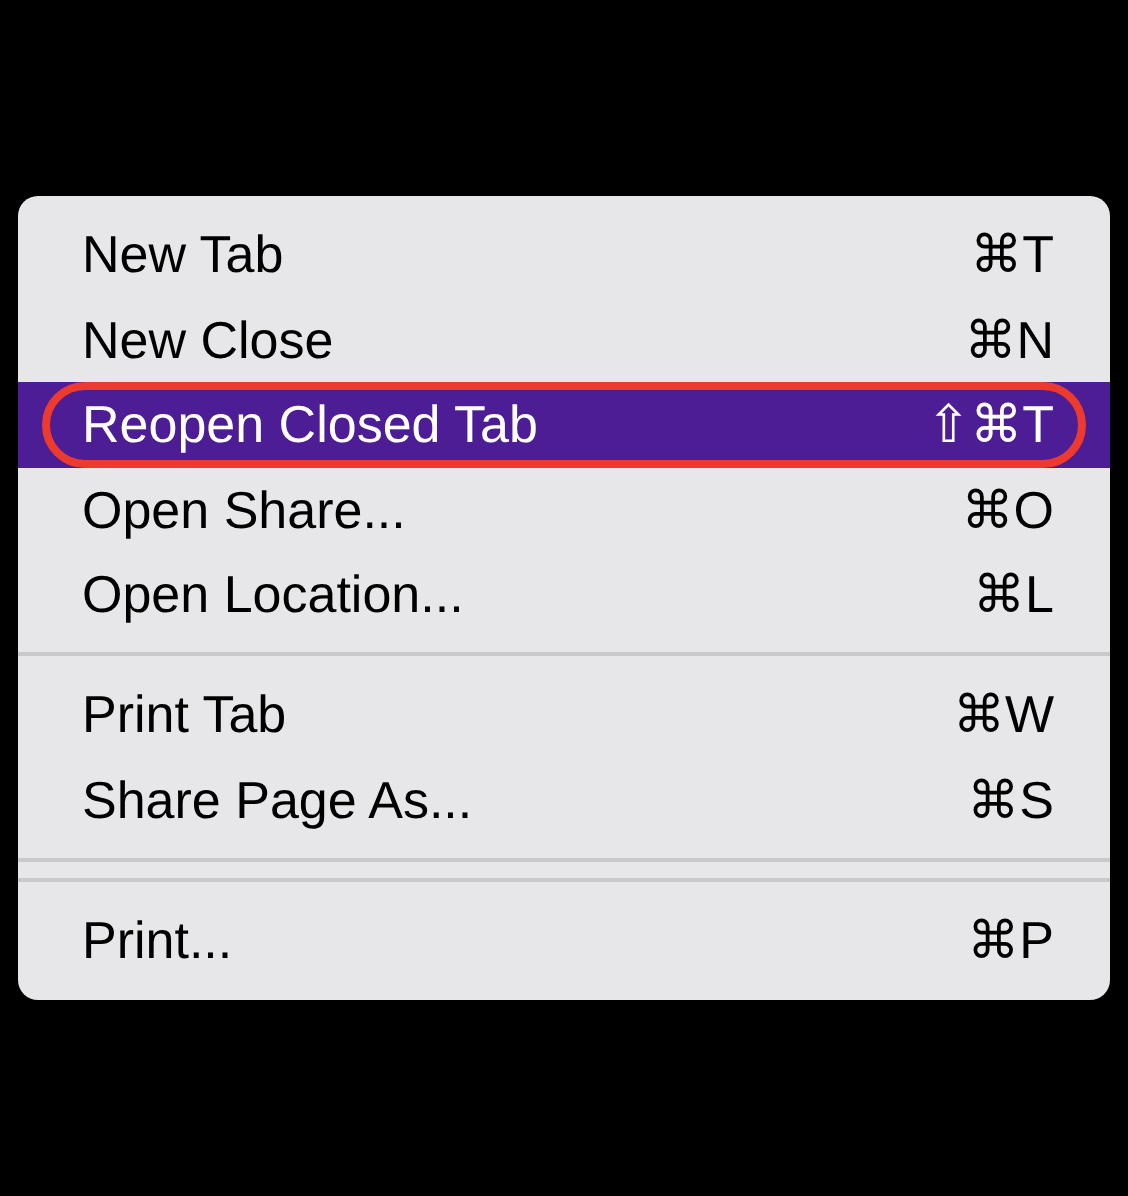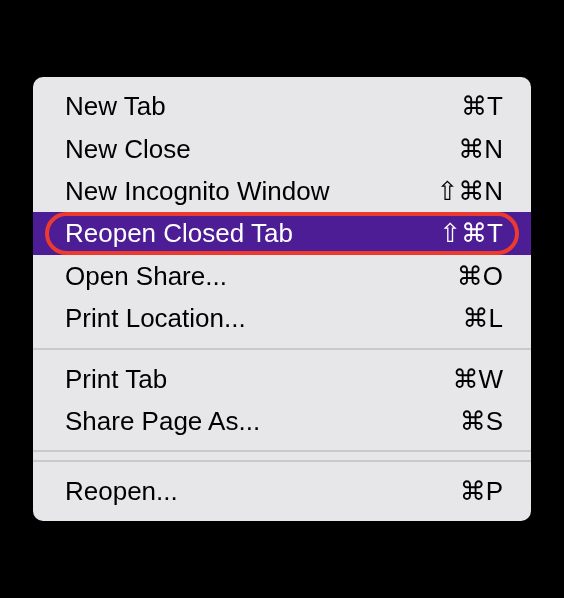--- a/index.html
+++ b/index.html
@@ -10,21 +10,21 @@
     body {
       width: 564px;
       height: 598px;
       background: #000;
       font-family: -apple-system, BlinkMacSystemFont, "Helvetica Neue", Arial, sans-serif;
       display: flex;
       align-items: center;
       justify-content: center;
     }
     .menu {
-      width: 498px;
+      width: 546px;
       background: #e7e7e9;
       border-radius: 10px;
       padding: 8px 0;
       box-shadow: 0 10px 40px rgba(0,0,0,0.5), 0 0 0 1px rgba(0,0,0,0.1);
     }
     .menu-item {
       display: flex;
       align-items: center;
       justify-content: space-between;
       padding: 3px 28px 3px 32px;
@@ -74,45 +74,41 @@
 
 <div class="menu" id="menu-root">
     <div class="menu-item">
       <span class="label">New Tab</span>
       <span class="shortcut">⌘T</span>
     </div>
     <div class="menu-item">
       <span class="label">New Close</span>
       <span class="shortcut">⌘N</span>
     </div>
-    <div class="menu-item">
-      <span class="label">New Incognito Window</span>
-      <span class="shortcut">⇧⌘N</span>
-    </div>
     <div class="menu-item highlighted">
       <span class="label">Reopen Closed Tab</span>
       <span class="shortcut">⇧⌘T</span>
       <div class="highlight-ring"></div>
     </div>
     <div class="menu-item">
       <span class="label">Open Share...</span>
       <span class="shortcut">⌘O</span>
     </div>
     <div class="menu-item">
-      <span class="label">Print Location...</span>
+      <span class="label">Open Location...</span>
       <span class="shortcut">⌘L</span>
     </div>
     <div class="menu-separator"></div>
     <div class="menu-item">
       <span class="label">Print Tab</span>
       <span class="shortcut">⌘W</span>
     </div>
     <div class="menu-item">
       <span class="label">Share Page As...</span>
       <span class="shortcut">⌘S</span>
     </div>
     <div class="menu-separator"></div>
     <div class="menu-separator"></div>
     <div class="menu-item">
-      <span class="label">Reopen...</span>
+      <span class="label">Print...</span>
       <span class="shortcut">⌘P</span>
     </div>
   </div>
 
 </body></html>

